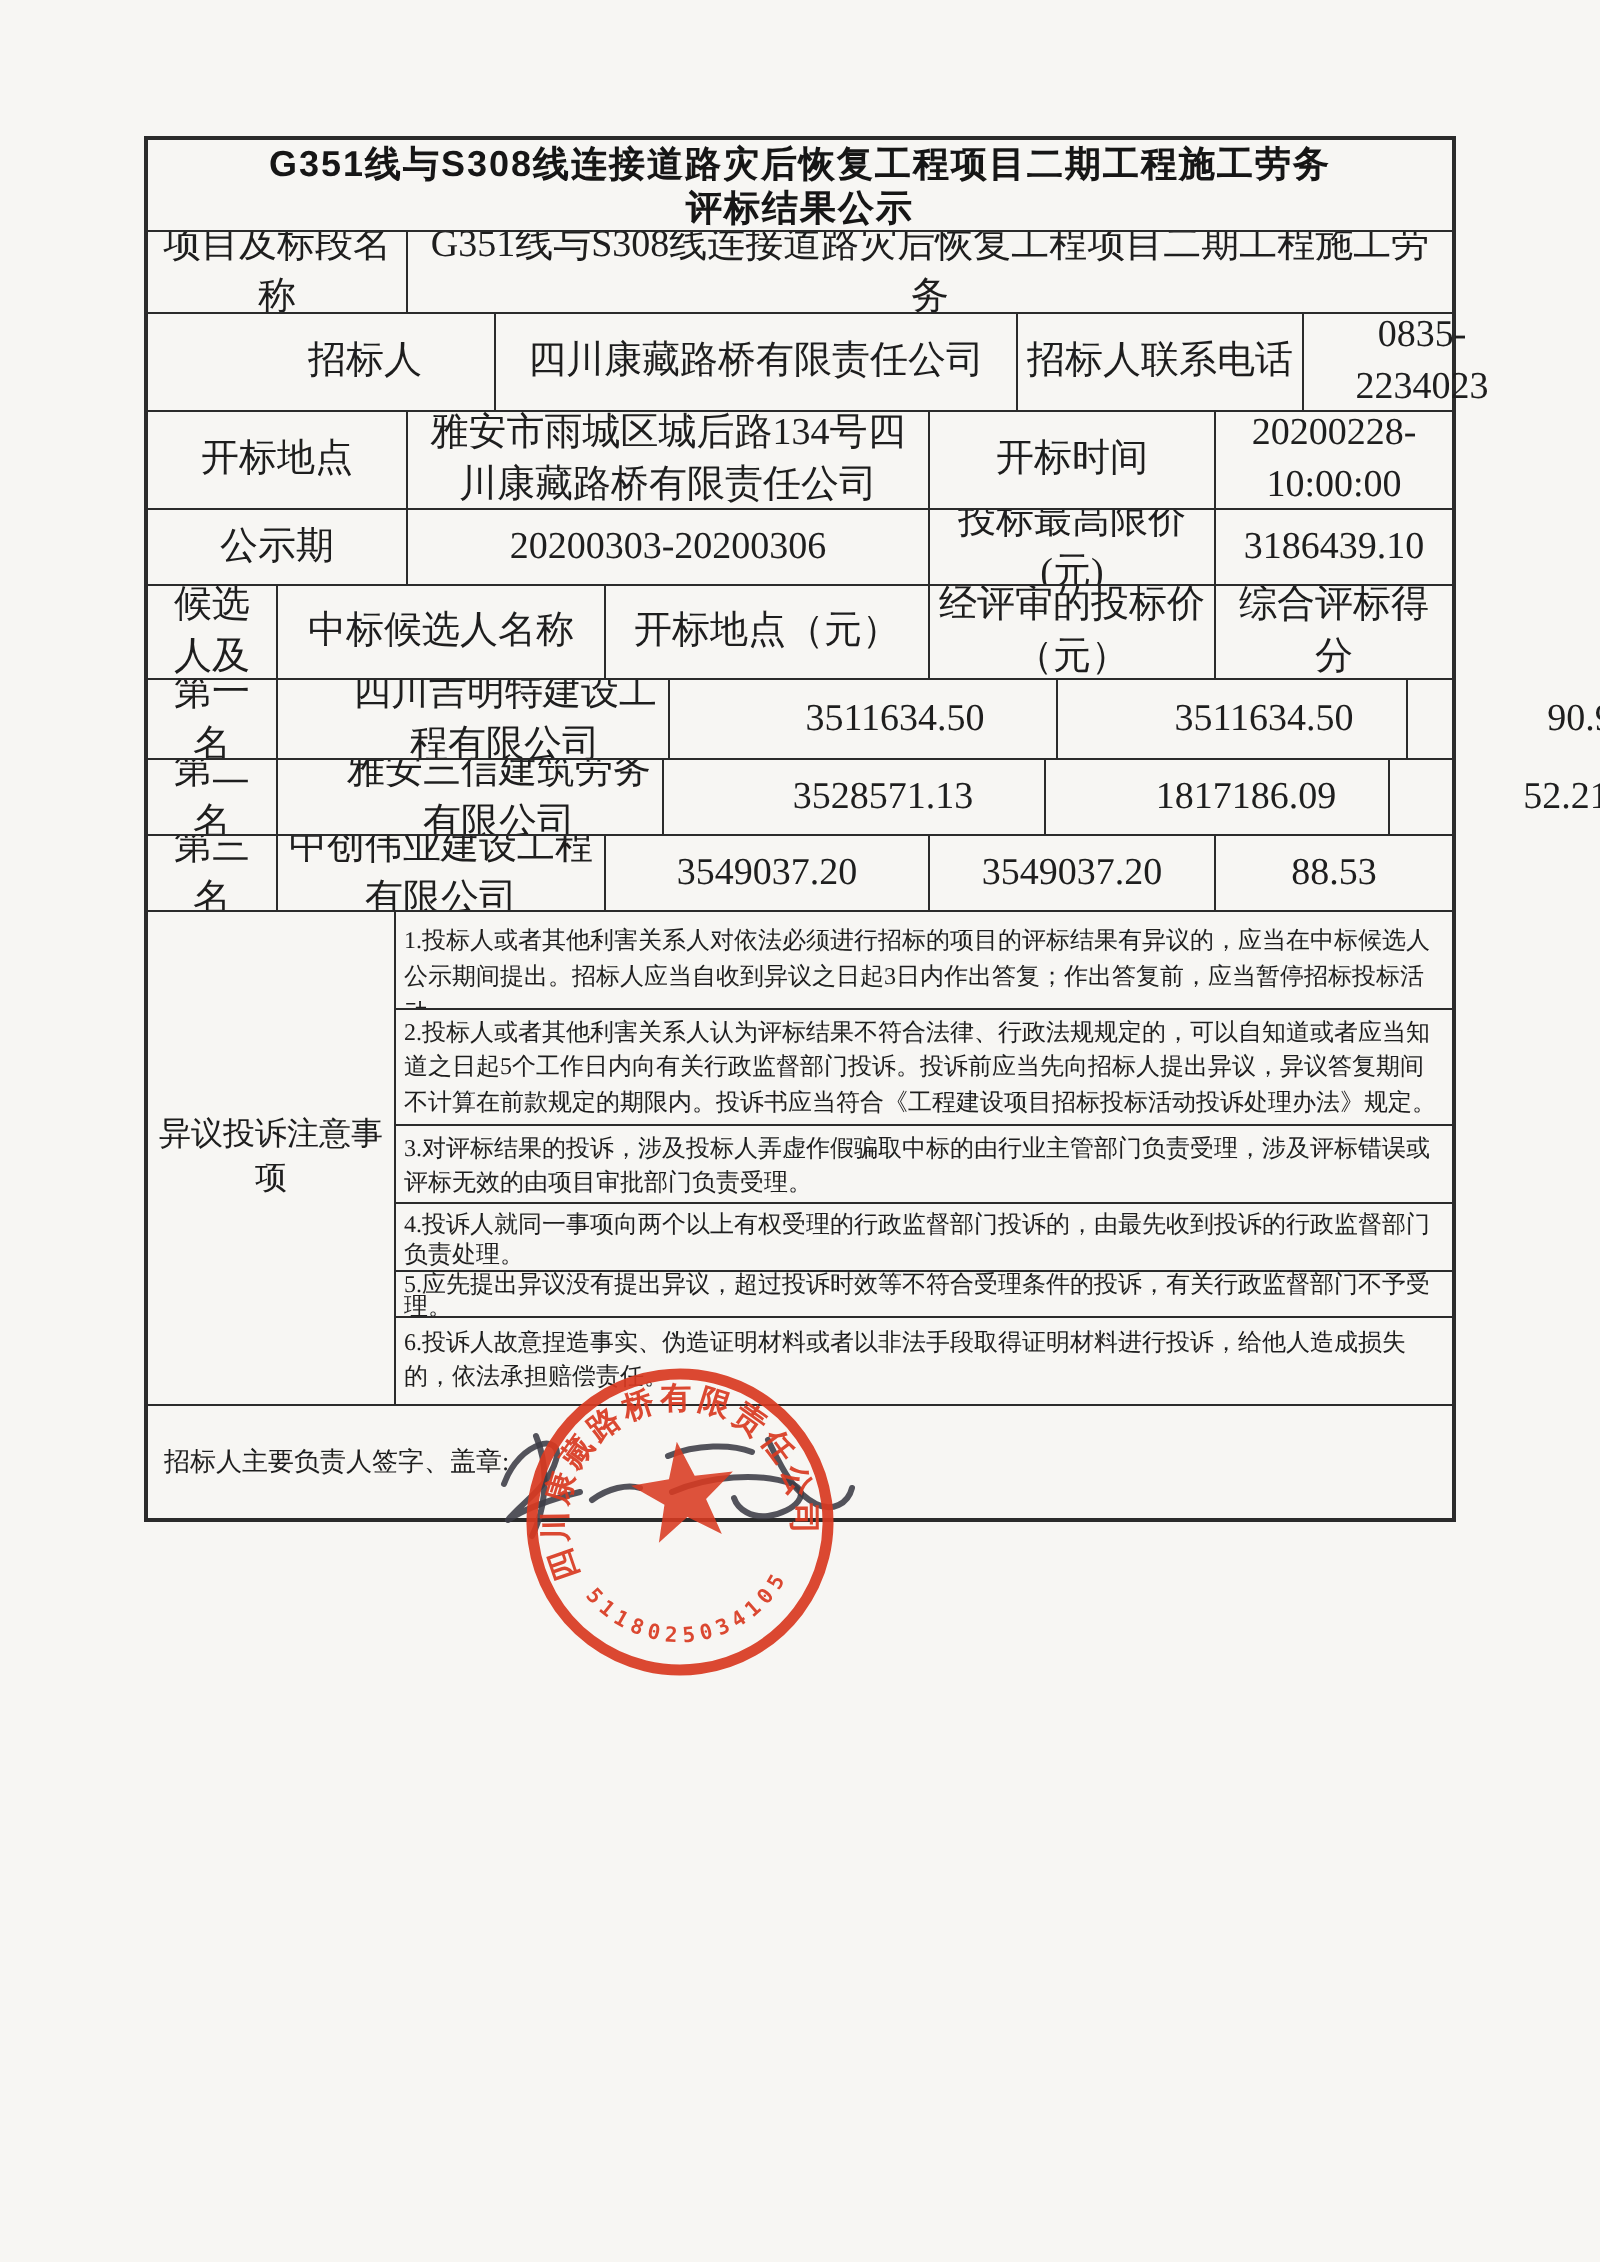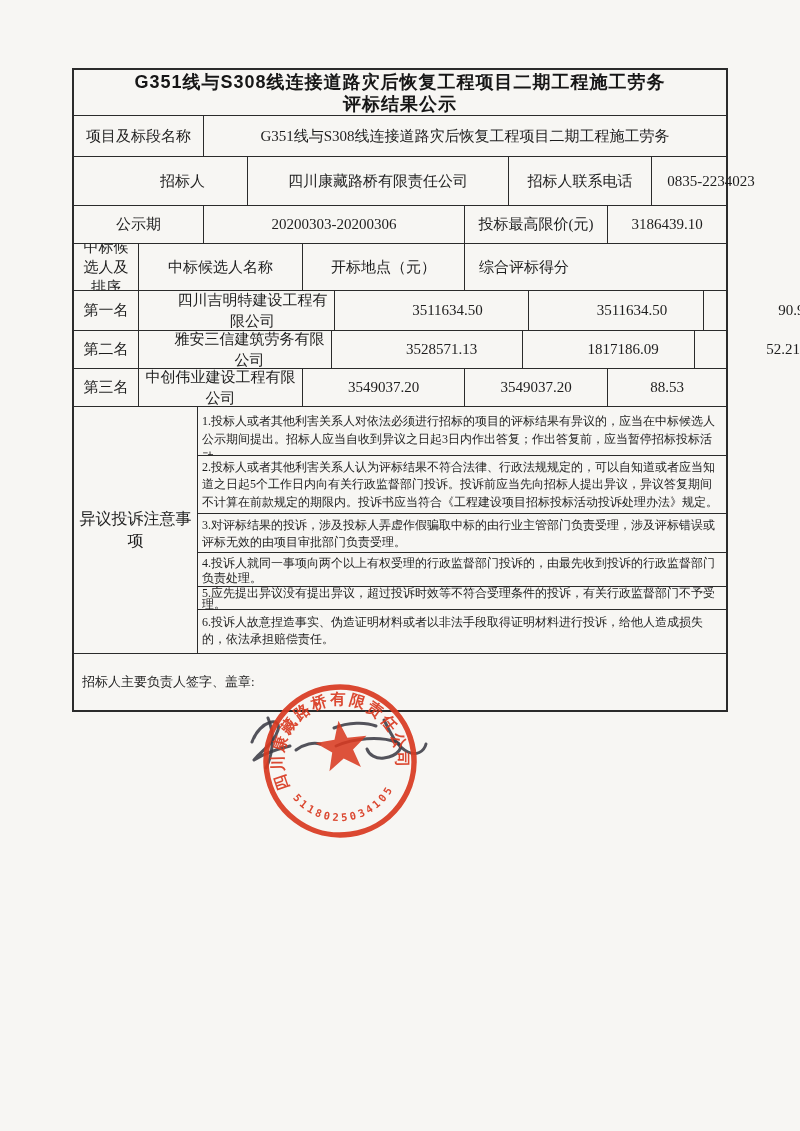--- a/index.html
+++ b/index.html
@@ -23,21 +23,21 @@
     left:72px; top:68px; width:656px;
     border:2px solid var(--border);
     background:transparent;
   }
   .row{display:flex;border-bottom:1px solid var(--border);}
   .row:last-child{border-bottom:none;}
   .cell{
     border-right:1px solid var(--border);
     display:flex;align-items:center;justify-content:center;
     text-align:center;
-    font-size:15px;
+    font-size:19px;
     padding:2px 4px;
     line-height:1.35;
     overflow:hidden;
   }
   .cell:last-child{border-right:none;}
   .title-row{
     height:46px;
     flex-direction:column;
     display:flex;align-items:center;justify-content:center;
   }
@@ -111,32 +111,39 @@
     <div class="cell w522">G351线与S308线连接道路灾后恢复工程项目二期工程施工劳务</div>
   </div>
 
   <div class="row r-tenderee">
     <div class="cell w130">招标人</div>
     <div class="cell w261">四川康藏路桥有限责任公司</div>
     <div class="cell w143">招标人联系电话</div>
     <div class="cell w118 num">0835-2234023</div>
   </div>
 
+  <div class="row r-place">
+    <div class="cell w130">开标地点</div>
+    <div class="cell w261">雅安市雨城区城后路134号四川康藏路桥有限责任公司</div>
+    <div class="cell w143">开标时间</div>
+    <div class="cell w118 num">20200228-10:00:00</div>
+  </div>
 
   <div class="row r-publicity">
     <div class="cell w130">公示期</div>
     <div class="cell w261 num">20200303-20200306</div>
     <div class="cell w143">投标最高限价(元)</div>
     <div class="cell w118 num">3186439.10</div>
   </div>
 
   <div class="row r-candhead">
     <div class="cell w65">中标候选人及排序</div>
     <div class="cell w164">中标候选人名称</div>
     <div class="cell w162">开标地点（元）</div>
+    <div class="cell w143">经评审的投标价（元）</div>
     <div class="cell w118">综合评标得分</div>
   </div>
 
   <div class="row r-cand1">
     <div class="cell w65">第一名</div>
     <div class="cell w164">四川吉明特建设工程有限公司</div>
     <div class="cell w162 num">3511634.50</div>
     <div class="cell w143 num">3511634.50</div>
     <div class="cell w118 num">90.98</div>
   </div>

